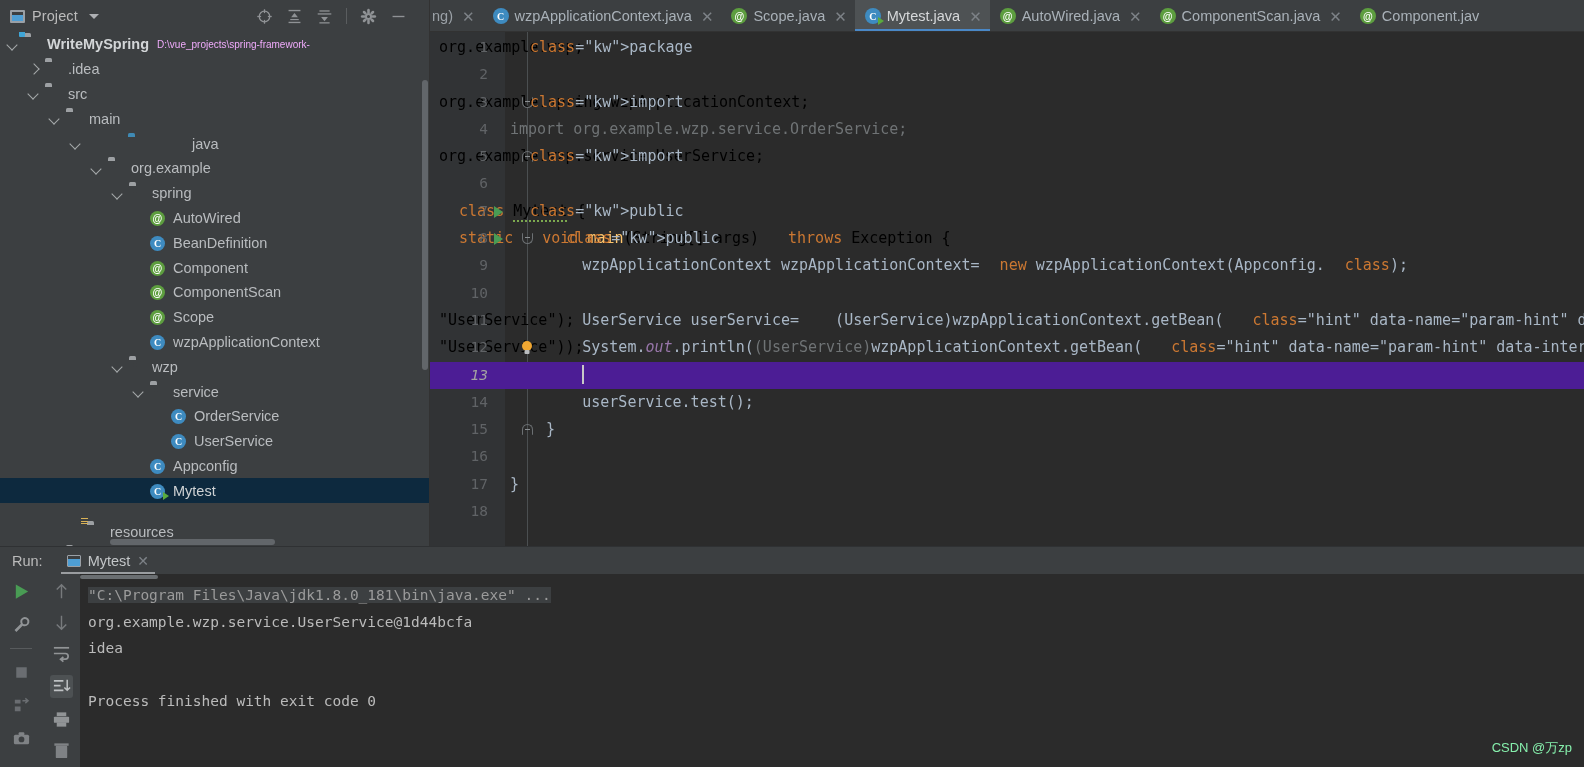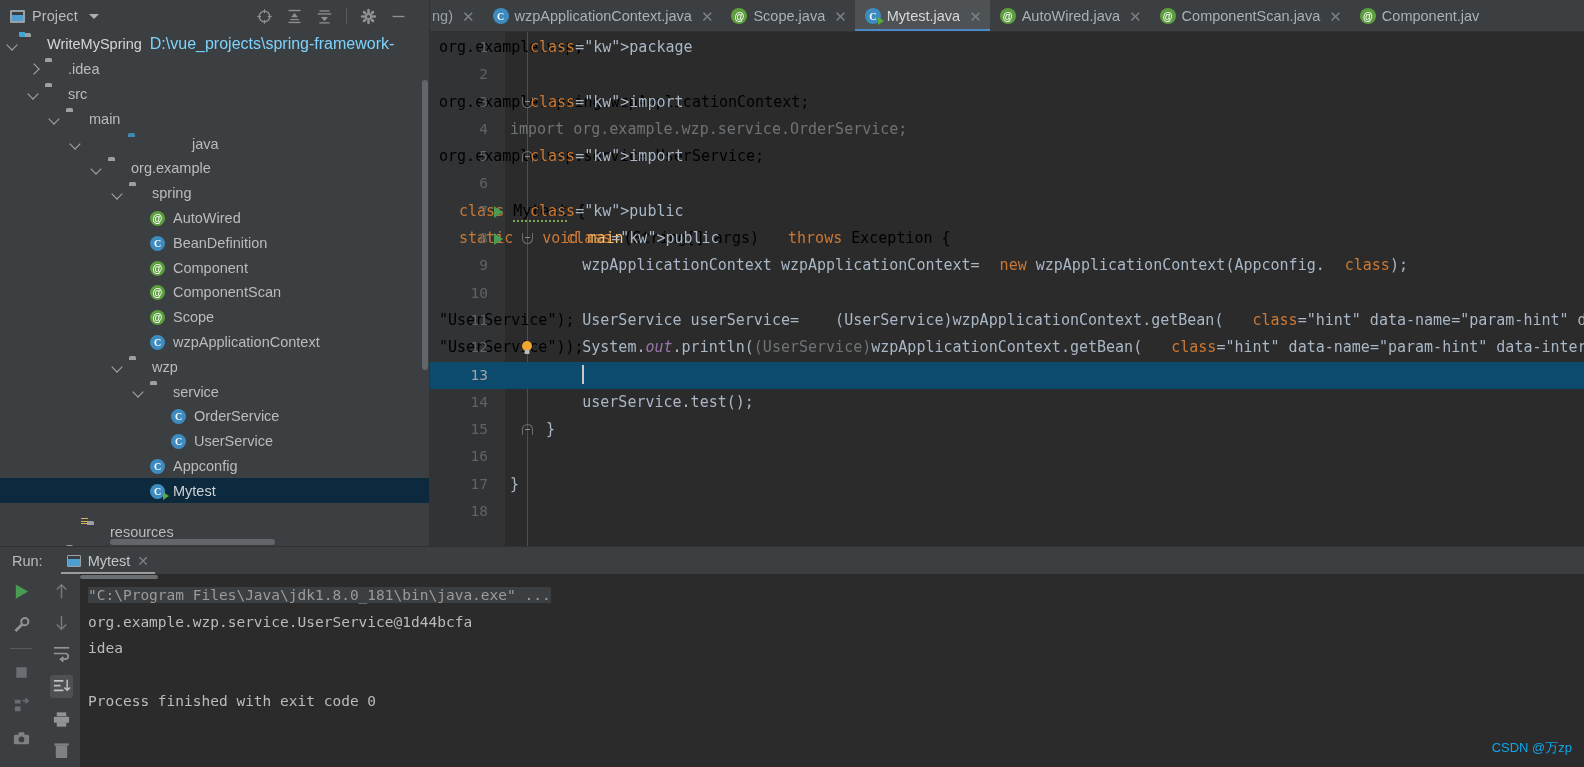--- a/index.html
+++ b/index.html
@@ -134,22 +134,22 @@
     font-size: 9.5px; font-weight: bold; display: flex;
     align-items: center; justify-content: center; margin-top: 1px; position: relative;
   }
   .circ.c { background: #3e8bc0; font-family: "Liberation Serif", serif; font-size: 10px; }
   .circ.a { background: #5d9e3f; font-size: 10px; }
   .circ.run::after {
     content: ""; position: absolute; right: -4px; bottom: -1px;
     width: 0; height: 0; border-left: 6px solid #5aab3e;
     border-top: 4px solid transparent; border-bottom: 4px solid transparent;
   }
-  .row-label.bold { font-weight: normal; color: #d3d6d8; }
-  .row-path { color: #7dd3fc; margin-left: 8px; font-size: 16px; }
+  .row-label.bold { font-weight: bold; color: #d3d6d8; }
+  .row-path { color: #f0abfc; margin-left: 8px; font-size: 10px; }
 
   .tree-vscroll {
     position: absolute; right: 1px; top: 48px; width: 6px; height: 290px;
     background: #62666a; border-radius: 3px;
   }
   .tree-hscroll {
     position: absolute; left: 110px; bottom: 2px; width: 165px; height: 6px;
     background: #62666a; border-radius: 3px;
   }
 
@@ -157,21 +157,21 @@
   .editor { flex: 1 1 auto; background: #2b2b2b; position: relative; overflow: hidden; }
   .gutter {
     position: absolute; left: 0; top: 0; bottom: 0; width: 75px;
     background: #313335;
   }
   .code {
     position: relative; font-family: "DejaVu Sans Mono", monospace;
     font-size: 15px; line-height: 27.3px; padding-top: 2px;
   }
   .line { height: 27.3px; position: relative; white-space: pre; }
-  .line.cur { background: #0c4a6e; }
+  .line.cur { background: #4c1d95; font-style: italic; }
   .line.cur::before {
     content: ""; position: absolute; left: 75px; right: 0; top: 0; bottom: 0;
     background: #323232; z-index: -1;
   }
   .lnum {
     position: absolute; left: 0; width: 58px; text-align: right;
     color: #606366; font-size: 14.5px; font-family: "DejaVu Sans Mono", monospace;
     line-height: 27.3px;
   }
   .line.cur .lnum { color: #a4a3a3; }
@@ -254,21 +254,21 @@
   }
   .cline { white-space: pre; height: 26.5px; }
   .cline.cmd { color: #9b9b9b; }
   .cline.cmd span.bg { background: #3c3f41; }
   .console-scroll {
     position: absolute; left: 0; top: 1px; width: 78px; height: 4px;
     background: #6a6e71; border-radius: 2px;
   }
   .watermark {
     position: absolute; right: 12px; bottom: 10px;
-    color: #0ea5e9; font-size: 13px; font-family: "Liberation Sans", sans-serif; margin-left: 36px;
+    color: #86efac; font-size: 13px; font-family: "Liberation Sans", sans-serif; margin-left: 36px;
   }
   .panel-divider { position: absolute; left: 0; right: 0; top: 546px; height: 1px; background: #2f3133; }
   .tabs-divider { position: absolute; left: 430px; right: 0; top: 31px; height: 1px; background: #323232; }
 </style>
 </head>
 <body>
 
 <div class="app">
 
   <div class="top-row">

